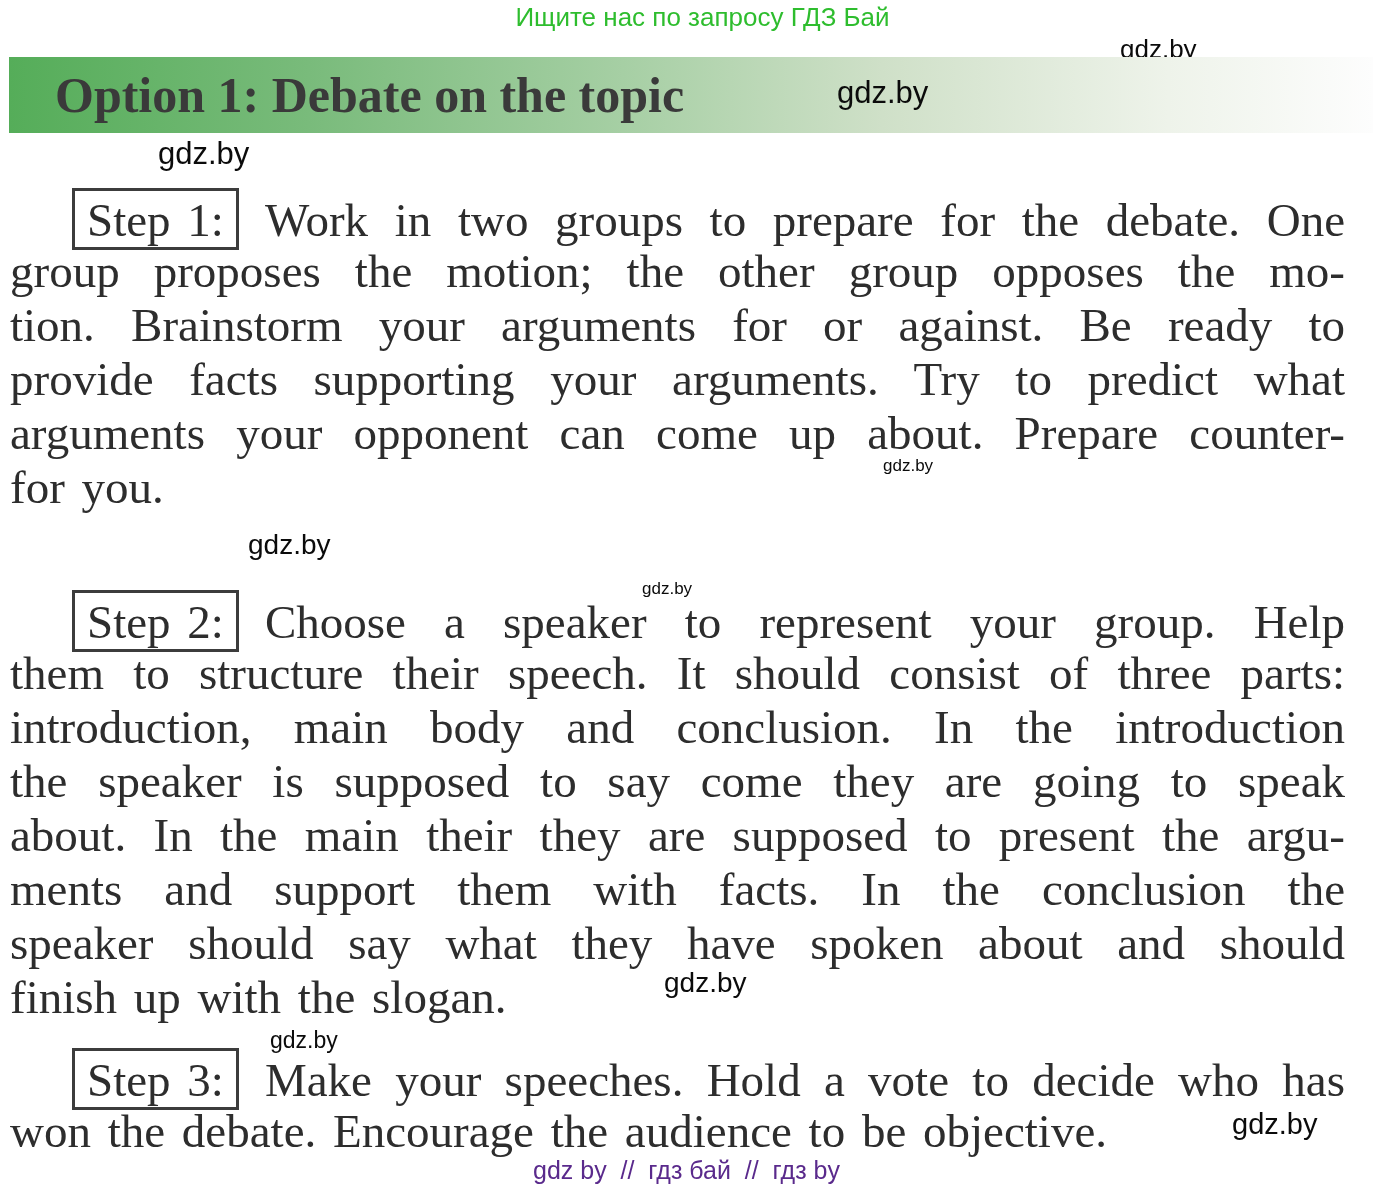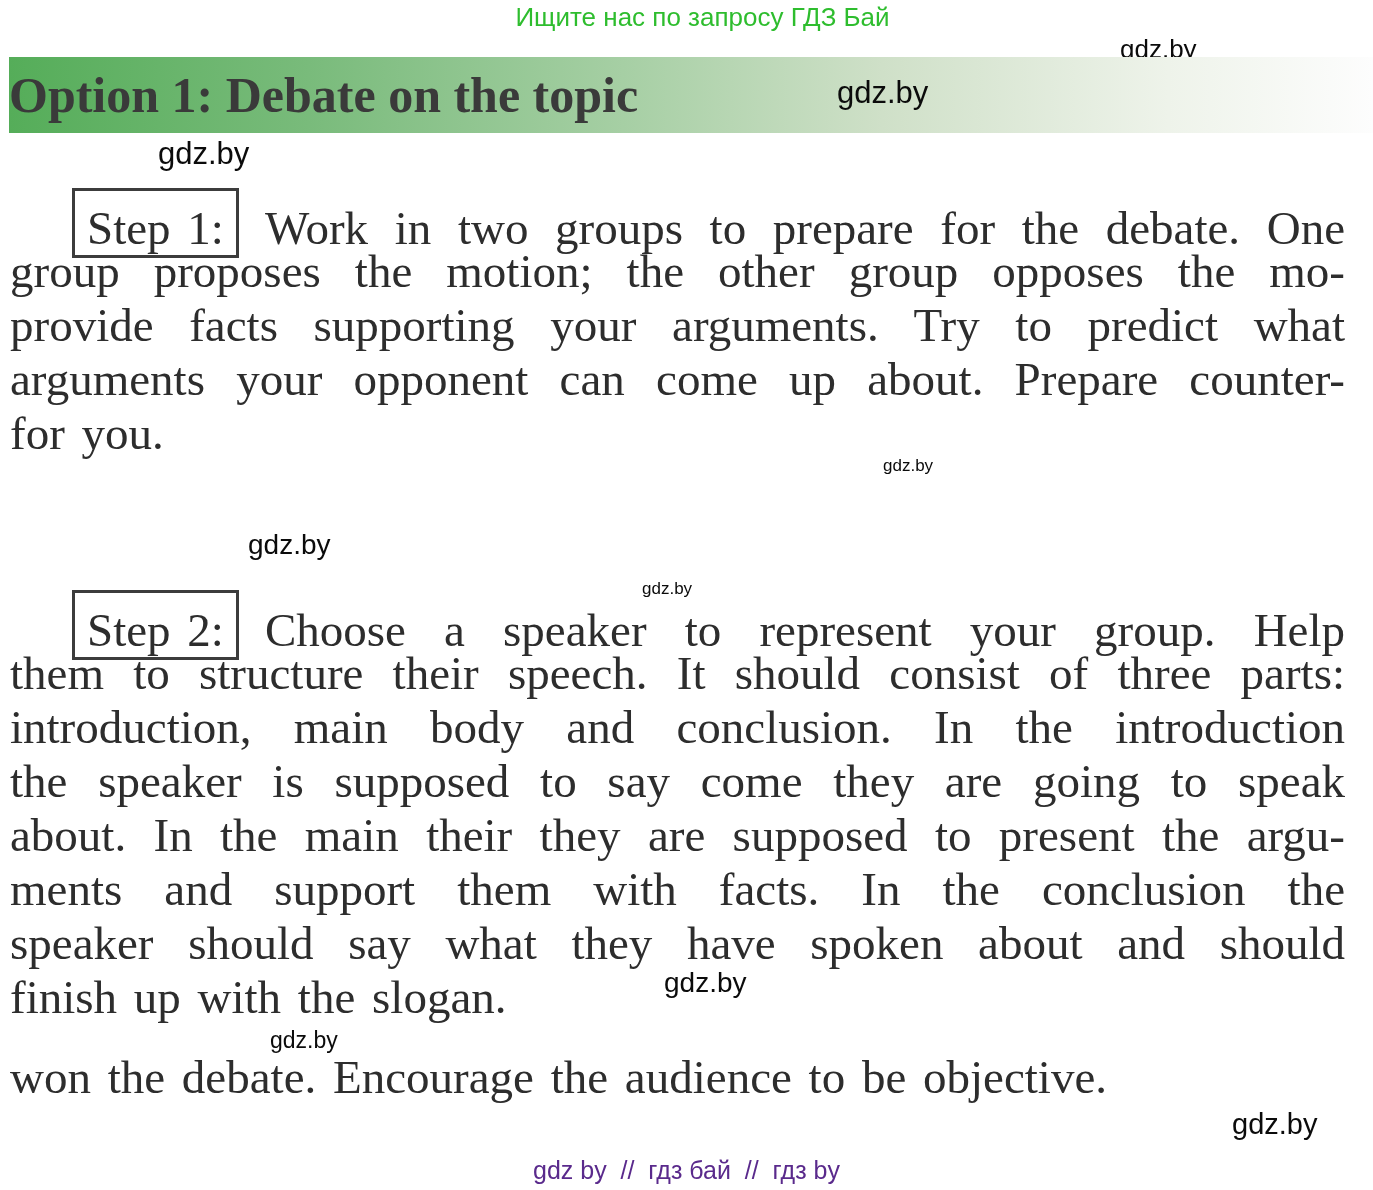--- a/index.html
+++ b/index.html
@@ -28,20 +28,21 @@
     background:linear-gradient(90deg,
       var(--green-bar,#55ad59) 0%,
       #79bb7b 22%,
       #a6cfa4 45%,
       #cfe0c8 64%,
       #eef3ea 85%,
       #fdfdfd 100%);
   }
   .header-title{
     display:block;
+    padding-left:46px;
     font-size:50px;line-height:76px;
     font-weight:700;
     color:#3a3a3a;
     white-space:nowrap;
   }
 
   
   .para{
     position:absolute;left:10px;width:1335px;
     font-size:47px;line-height:54px;
@@ -56,21 +57,21 @@
     text-align-last:justify;
     white-space:normal;
   }
   .line.last{
     text-align:left;
     text-align-last:left;
   }
   .step-box{
     display:inline-block;
     border:3px solid #3c3c3c;
-    padding:12px 12px 2px 12px;
+    padding:4px 12px 2px 12px;
     margin:-2px 26px 0 62px;
     line-height:50px;
     white-space:nowrap;
   }
 
   
   .wm{
     position:absolute;
     font-family:"Liberation Sans", sans-serif;
     color:var(--watermark,#0b0b0b);
@@ -106,20 +107,21 @@
 
 <div class="header-bar">
   <span class="header-title">Option 1: Debate on the topic</span>
 </div>
 <span class="wm wm2">gdz.by</span>
 <span class="wm wm3">gdz.by</span>
 
 <div class="para p1">
   <div class="line first"><span class="step-box">Step 1:</span><span>Work in two groups to prepare for the debate. One</span></div>
   <div class="line">group proposes the motion; the other group opposes the mo-</div>
+  <div class="line">tion. Brainstorm your arguments for or against. Be ready to</div>
   <div class="line">provide facts supporting your arguments. Try to predict what</div>
   <div class="line">arguments your opponent can come up about. Prepare counter-</div>
   <div class="line last">for you.</div>
 </div>
 <span class="wm wm4">gdz.by</span>
 <span class="wm wm5">gdz.by</span>
 <span class="wm wm6">gdz.by</span>
 
 <div class="para p2">
   <div class="line first"><span class="step-box">Step 2:</span><span>Choose a speaker to represent your group. Help</span></div>
@@ -128,17 +130,18 @@
   <div class="line">the speaker is supposed to say come they are going to speak</div>
   <div class="line">about. In the main their they are supposed to present the argu-</div>
   <div class="line">ments and support them with facts. In the conclusion the</div>
   <div class="line">speaker should say what they have spoken about and should</div>
   <div class="line last">finish up with the slogan.</div>
 </div>
 <span class="wm wm7">gdz.by</span>
 <span class="wm wm8">gdz.by</span>
 
 <div class="para p3">
+  <div class="line first"><span class="step-box">Step 3:</span><span>Make your speeches. Hold a vote to decide who has</span></div>
   <div class="line last">won the debate. Encourage the audience to be objective.</div>
 </div>
 <span class="wm wm9">gdz.by</span>
 
 <div class="footer">gdz by  //  гдз бай  //  гдз by</div>
 
 </body></html>

